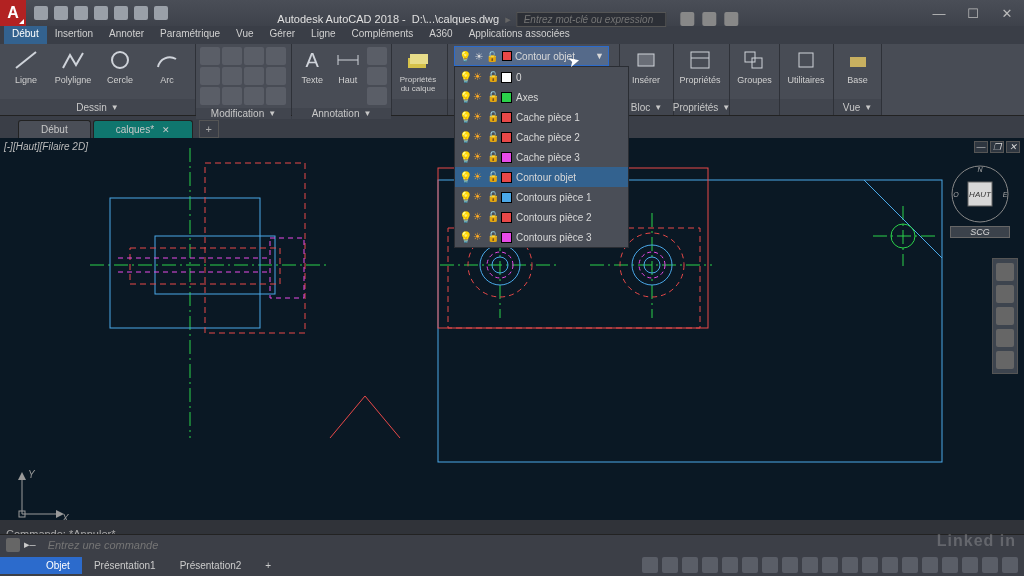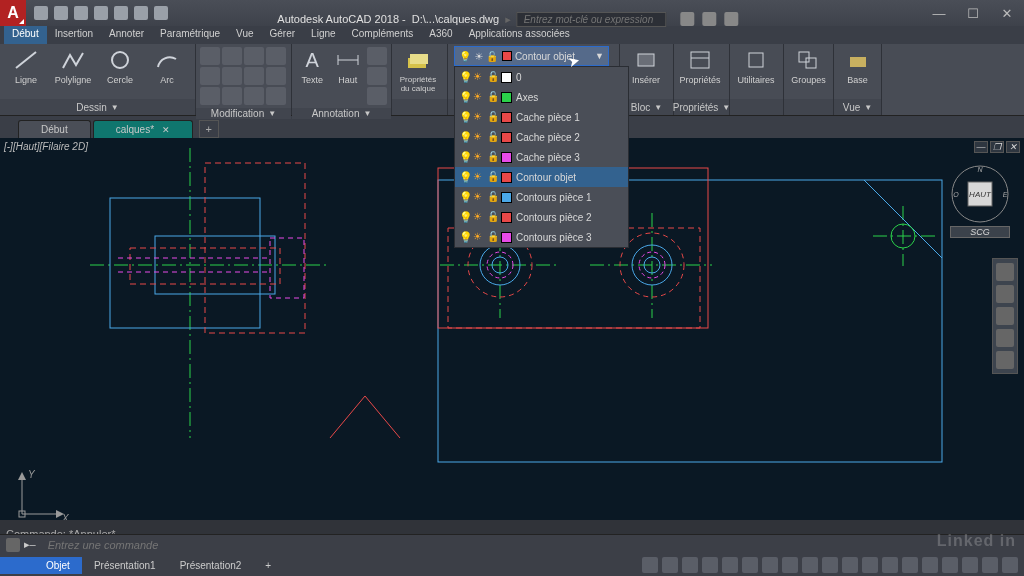--- a/index.html
+++ b/index.html
@@ -267,43 +267,43 @@
             </svg>
           </div>
           <span>Propriétés</span>
         </div>
       </div>
     <div class="ribbon-label">
         <span>Propriétés</span>
         <span class="drop-arrow">▼</span>
       </div>
   </div>
-  <div class="ribbon-panel" style="width:54px">
-    <div class="ribbon-body">
-        <div class="rib-big">
-          <div class="ic">
-            <svg width="26" height="22">
-              <rect x="6" y="4" width="14" height="14" stroke="#cfd3da" fill="none"></rect>
-            </svg>
-          </div>
-          <span>Utilitaires</span>
-        </div>
-      </div>
-    <div class="ribbon-label"></div>
-  </div>
   <div class="ribbon-panel" style="width:50px">
     <div class="ribbon-body">
         <div class="rib-big">
           <div class="ic">
             <svg width="26" height="22">
               <rect x="3" y="3" width="10" height="10" stroke="#cfd3da" fill="none"></rect>
               <rect x="10" y="9" width="10" height="10" stroke="#cfd3da" fill="none"></rect>
             </svg>
           </div>
           <span>Groupes</span>
+        </div>
+      </div>
+    <div class="ribbon-label"></div>
+  </div>
+  <div class="ribbon-panel" style="width:54px">
+    <div class="ribbon-body">
+        <div class="rib-big">
+          <div class="ic">
+            <svg width="26" height="22">
+              <rect x="6" y="4" width="14" height="14" stroke="#cfd3da" fill="none"></rect>
+            </svg>
+          </div>
+          <span>Utilitaires</span>
         </div>
       </div>
     <div class="ribbon-label"></div>
   </div>
   <div class="ribbon-panel" style="width:48px">
     <div class="ribbon-body">
         <div class="rib-big">
           <div class="ic">
             <svg width="26" height="22">
               <rect x="5" y="8" width="16" height="10" fill="#c8b060"></rect>

